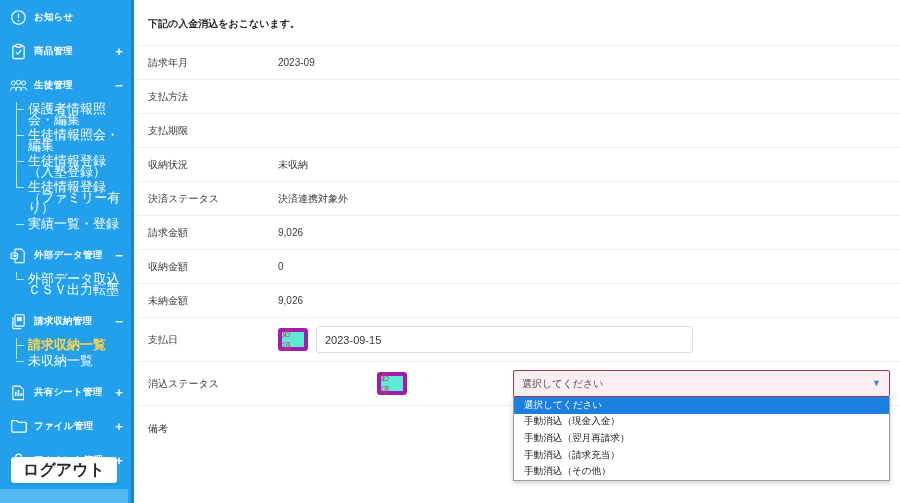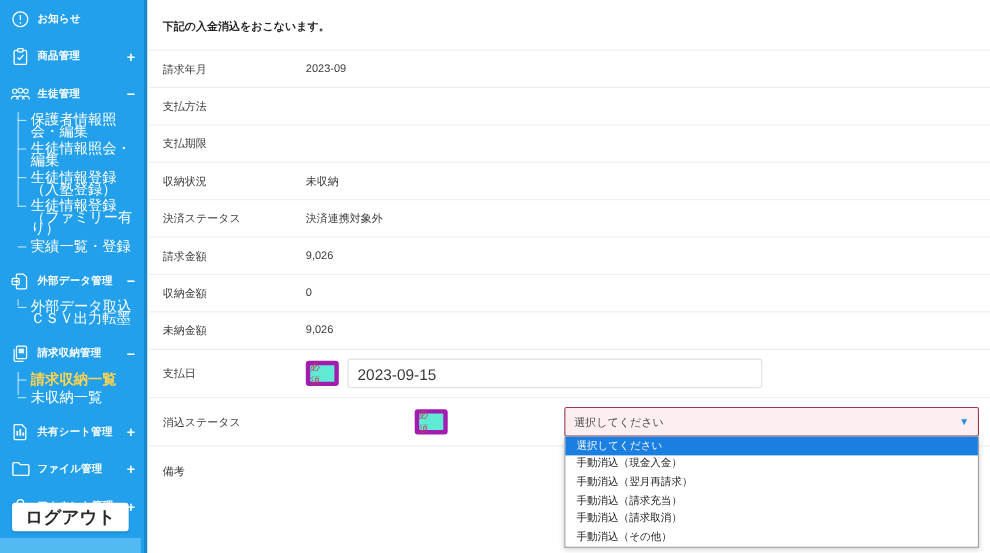--- a/index.html
+++ b/index.html
@@ -166,21 +166,21 @@
     letter-spacing: 1px;
     margin-right: 8px;
   }
   .text-input {
     flex: 1 1 auto;
     height: 27px;
     max-width: 377px;
     border: 1px solid #dcdfe3;
     border-radius: 3px;
     background: #ffffff;
-    font-size: 14px;
+    font-size: 11px;
     color: #3a3a3a;
     padding: 0 8px;
     font-family: inherit;
   }
   .select-wrap {
     position: relative;
     flex: 0 0 377px;
     width: 377px;
   }
   .select-box {
@@ -431,21 +431,20 @@
         <div class="select-wrap">
           <div class="select-box">
             <span>選択してください</span>
             <span class="caret">▼</span>
           </div>
           <ul class="dropdown" style="list-style:none;">
             <li class="dd-item selected">選択してください</li>
             <li class="dd-item">手動消込（現金入金）</li>
             <li class="dd-item">手動消込（翌月再請求）</li>
             <li class="dd-item">手動消込（請求充当）</li>
-            <li class="dd-item">手動消込（請求取消）</li>
             <li class="dd-item">手動消込（その他）</li>
           </ul>
         </div>
       </div>
 
       <div class="form-row tall" style="min-height:58px;align-items:flex-start;padding-top:16px;">
         <div class="fld-label">備考</div>
         <div class="fld-value"></div>
       </div>
 

